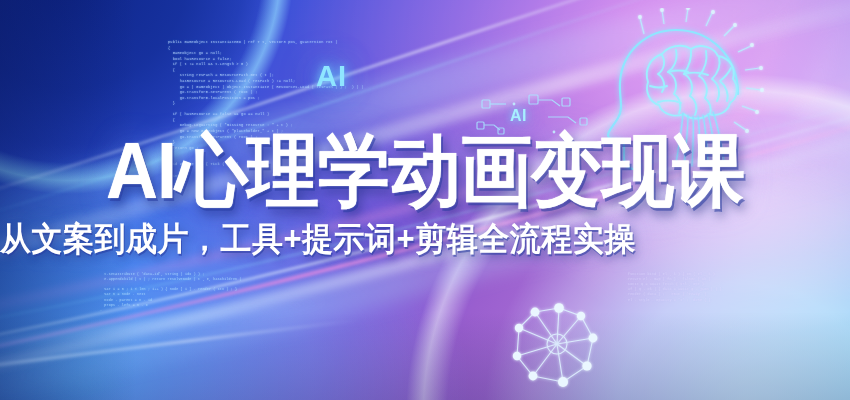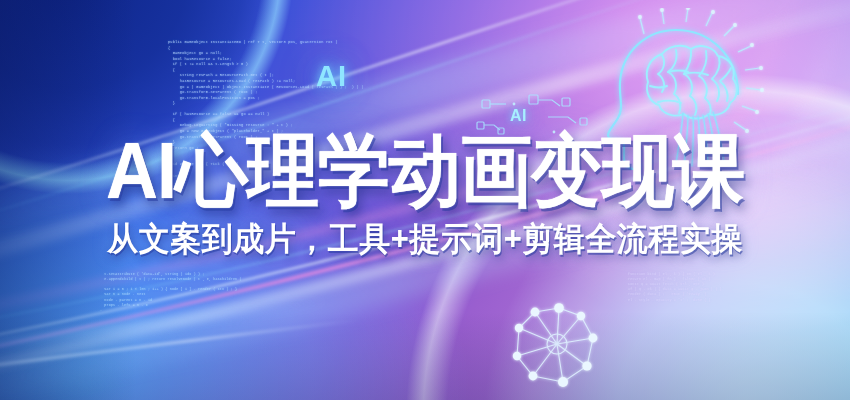--- a/index.html
+++ b/index.html
@@ -147,21 +147,21 @@
     transform-origin:center top;
     text-shadow:
       0 0 1px #fff,
       2px 3px 0 rgba(40,60,160,.55),
       4px 6px 10px rgba(20,30,110,.50),
       0 0 30px rgba(150,200,255,.35);
   }
 
   #subtitle-wrap{
     position:absolute;left:0;right:0;top:220px;
-    text-align:center;
+    text-align:left;
   }
   #subtitle{
     display:inline-block;
     font-size:31px;
     font-weight:800;
     letter-spacing:.5px;
     color:#ffffff;
     line-height:1.15;
     transform:scaleY(1.06);
     transform-origin:center top;

